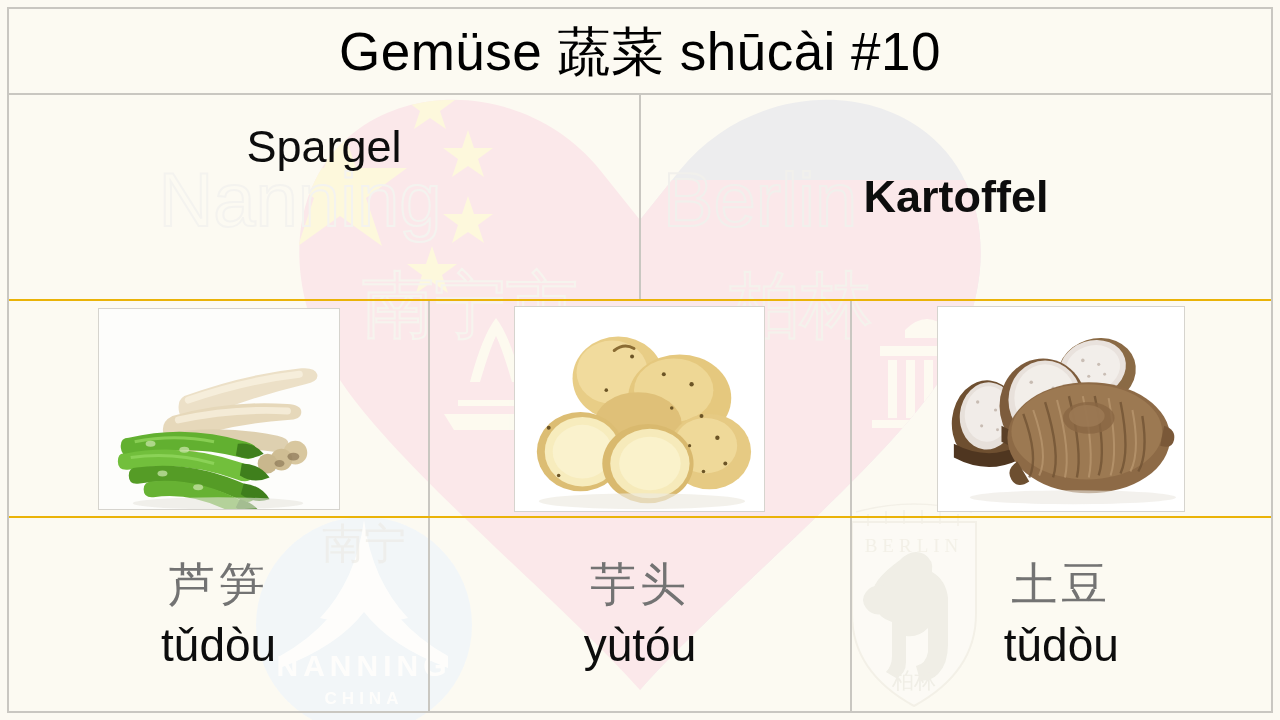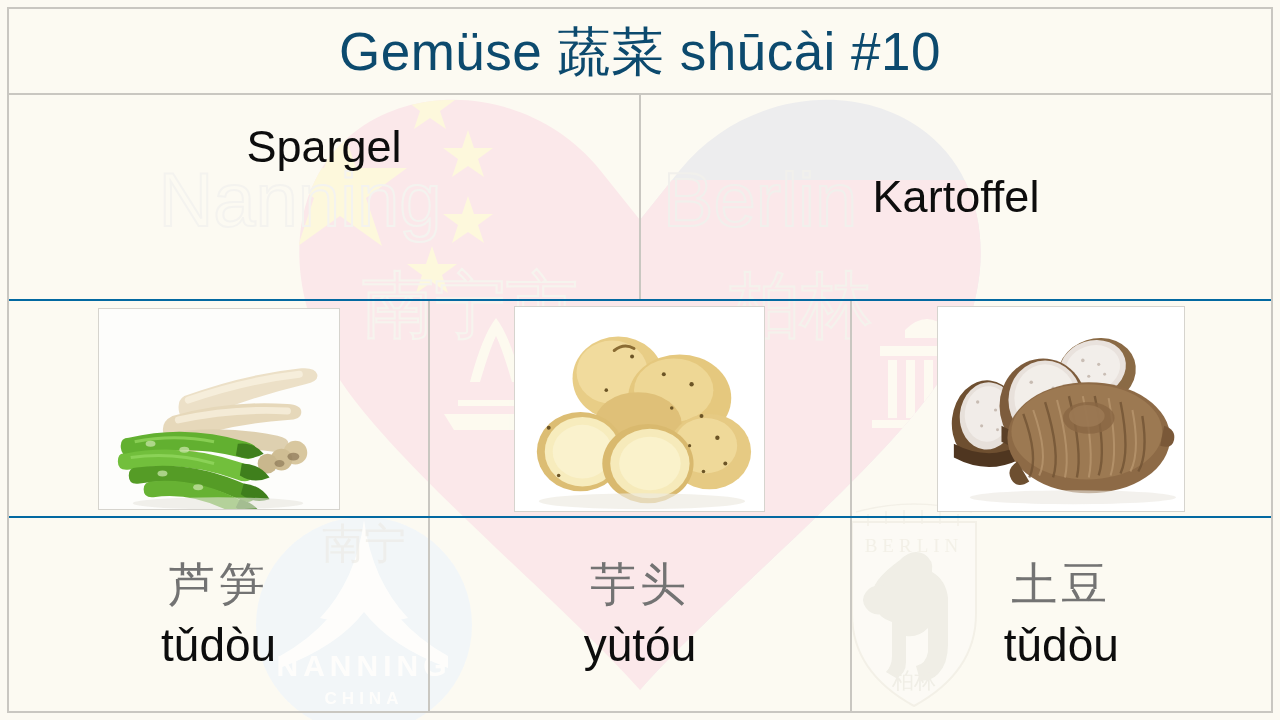--- a/index.html
+++ b/index.html
@@ -47,31 +47,31 @@
 
   .row-title {
     height: 87px;
     border-bottom: 2px solid #c9c7c1;
     align-items: center;
     justify-content: center;
   }
   .title-text {
     font-size: 53px;
     font-weight: 400;
-    color: #0c4a6e;
+    color: #000000;
     letter-spacing: 0.5px;
     white-space: nowrap;
     line-height: 1;
   }
 
   .row-names { height: 206px; }
   .row-images { height: 217px; }
   .row-cn { flex: 1 1 auto; }
 
-  .row-names, .row-images { border-bottom: 2px solid #0369a1; }
+  .row-names, .row-images { border-bottom: 2px solid #eab308; }
 
   .cell {
     flex: 1 1 0;
     min-width: 0;
     display: flex;
     flex-direction: column;
     align-items: center;
     justify-content: center;
     position: relative;
     padding: 0 6px;
@@ -89,21 +89,21 @@
   .name-sci {
     font-family: "Liberation Serif", serif;
     font-size: 33px;
     color: #0d0d0d;
     line-height: 1.15;
     margin-top: 6px;
     white-space: nowrap;
   }
   .cell.no-sci .name-de { font-size: 45px; }
   .cell.align-top  { justify-content: flex-start; padding-top: 28px; }
-  .cell.align-mid  { justify-content: center; }
+  .cell.align-mid  { justify-content: center; font-weight: bold; }
 
   
   .photo-frame {
     border: 1px solid #d6d4ce;
     background: #ffffff;
     display: flex;
     align-items: center;
     justify-content: center;
     overflow: hidden;
   }

